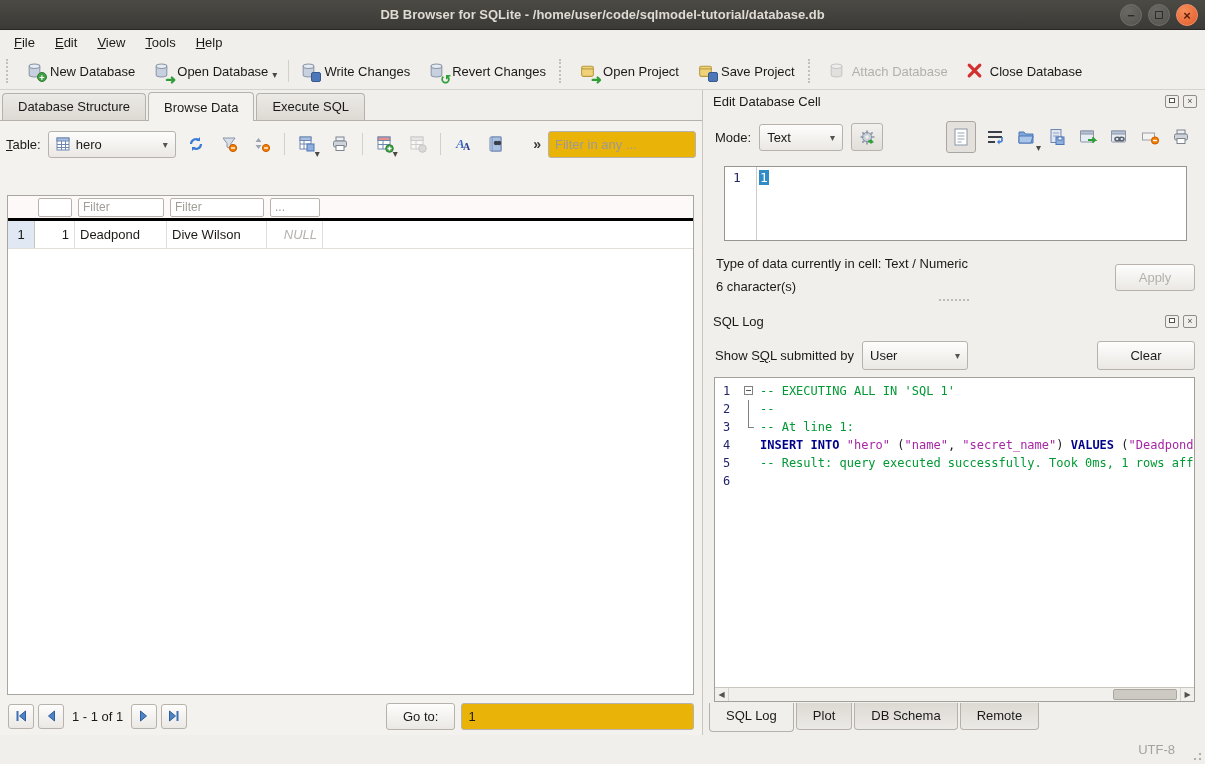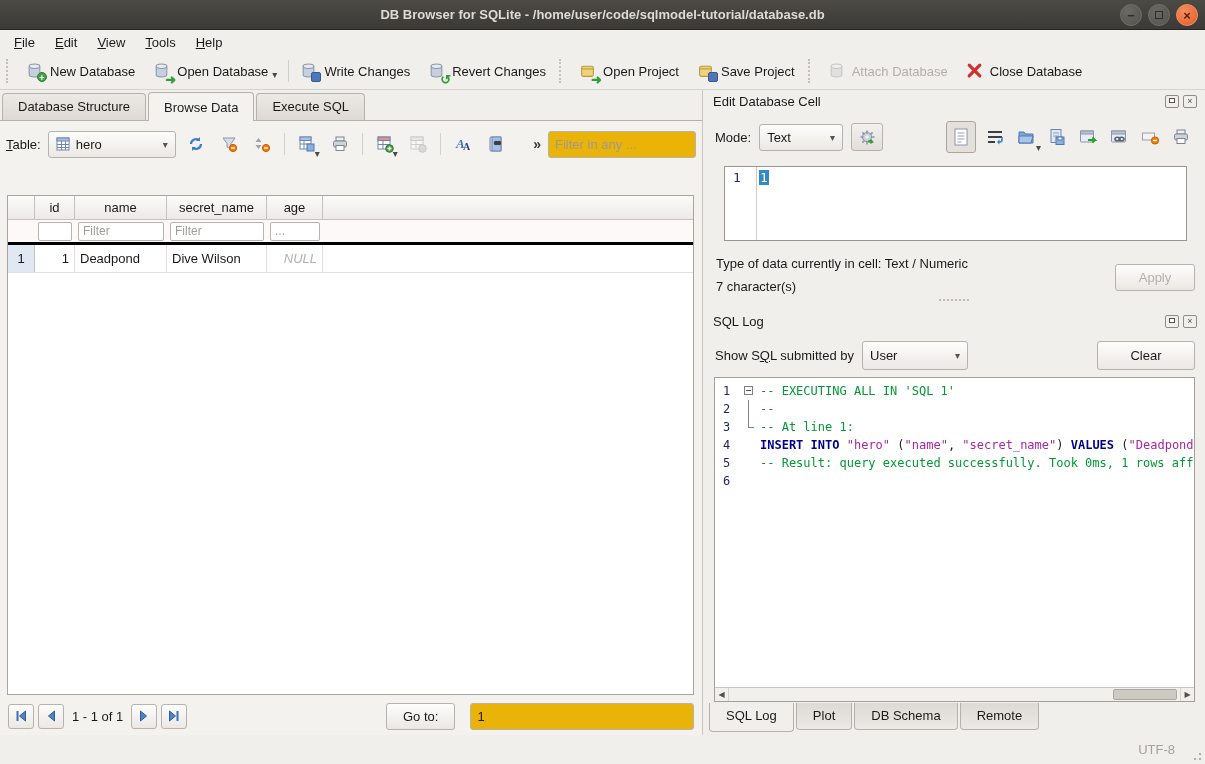--- a/index.html
+++ b/index.html
@@ -106,21 +106,21 @@
   .nav-btn {
     width:26px; height:25px; border:1px solid #b7b3ac; border-radius:3px;
     background:linear-gradient(#fdfdfc,#ebe8e4); display:flex; align-items:center; justify-content:center;
   }
   .nav-range { padding:0 4px; }
   .btn {
     height:27px; border:1px solid #b7b3ac; border-radius:3px; padding:0 16px;
     background:linear-gradient(#fdfdfc,#ebe8e4); display:inline-flex; align-items:center; justify-content:center;
     font-size:13px;
   }
-  .goto-wrap { margin-left:auto; display:flex; gap:15px; align-items:center; width:308px;justify-content:flex-end; }
+  .goto-wrap { margin-left:auto; display:flex; gap:6px; align-items:center; width:308px;justify-content:flex-end; }
   .goto-input { flex:1; }
   
   .right-dock { position:absolute; top:90px; left:702px; right:0; bottom:29px; border-left:1px solid #c9c5bf; background:#f1efec; }
   .dock-title { position:relative; height:24px; padding:4px 10px 0; }
   .dock-btns { position:absolute; right:8px; top:5px; display:flex; gap:4px; }
   .dock-btn { width:14px; height:13px; border:1px solid #8f8c86; border-radius:2px; font-size:9px; line-height:11px; text-align:center; color:#55534e; background:#f1efec; }
   .dock-btn .flt { display:block; width:6px; height:5px; border:1px solid #55534e; margin:2px auto 0; background:#fff; }
   
   .mode-row { position:absolute; top:32px; left:12px; right:12px; height:30px; display:flex; align-items:center; gap:8px; }
   .mode-combo { width:84px; }
@@ -398,27 +398,20 @@
             <rect x="5" y="2" width="9" height="14" fill="#a9c0e2" stroke="#6f87b0"></rect>
             <circle cx="9" cy="8" r="2.2" fill="#3a3f47"></circle>
             <circle cx="12" cy="8" r="2.2" fill="#3a3f47"></circle>
           </svg>
       </div>
       <span class="overflow-chev">»</span>
       <input class="text filter-any" placeholder="Filter in any ..." style="">
     </div>
 
     <div class="grid">
-      <div class="grid-header">
-        <div class="gh-cell c-rowhdr"></div>
-        <div class="gh-cell c0">id</div>
-        <div class="gh-cell c1">name</div>
-        <div class="gh-cell c2">secret_name</div>
-        <div class="gh-cell c3">age</div>
-      </div>
       <div class="filter-row">
         <div class="fr-cell c-rowhdr"></div>
         <div class="fr-cell c0"><input placeholder="" style=""></div>
         <div class="fr-cell c1"><input placeholder="Filter" style=""></div>
         <div class="fr-cell c2"><input placeholder="Filter" style=""></div>
         <div class="fr-cell c3"><input placeholder="..." style=""></div>
       </div>
       <div id="grid-rows">
           <div class="grid-row">
             <div class="g-cell g-rowhdr c-rowhdr">1</div>
@@ -551,21 +544,21 @@
         </div>
       </div>
     </div>
 
     <div class="cell-editor">
       <div class="ce-gutter">1</div>
       <div class="ce-body"><span class="sel">1</span></div>
     </div>
 
     <div class="type-info">Type of data currently in cell: Text / Numeric</div>
-    <div class="char-count">7 character(s)</div>
+    <div class="char-count">6 character(s)</div>
     <div class="btn apply-btn">Apply</div>
     <div class="h-splitter">
         <i></i>
       </div>
   </div>
 
   <div class="sqllog">
     <div class="dock-title" style="padding-top:12px">
       <span>SQL Log</span>
       <div class="dock-btns" style="top:13px">

